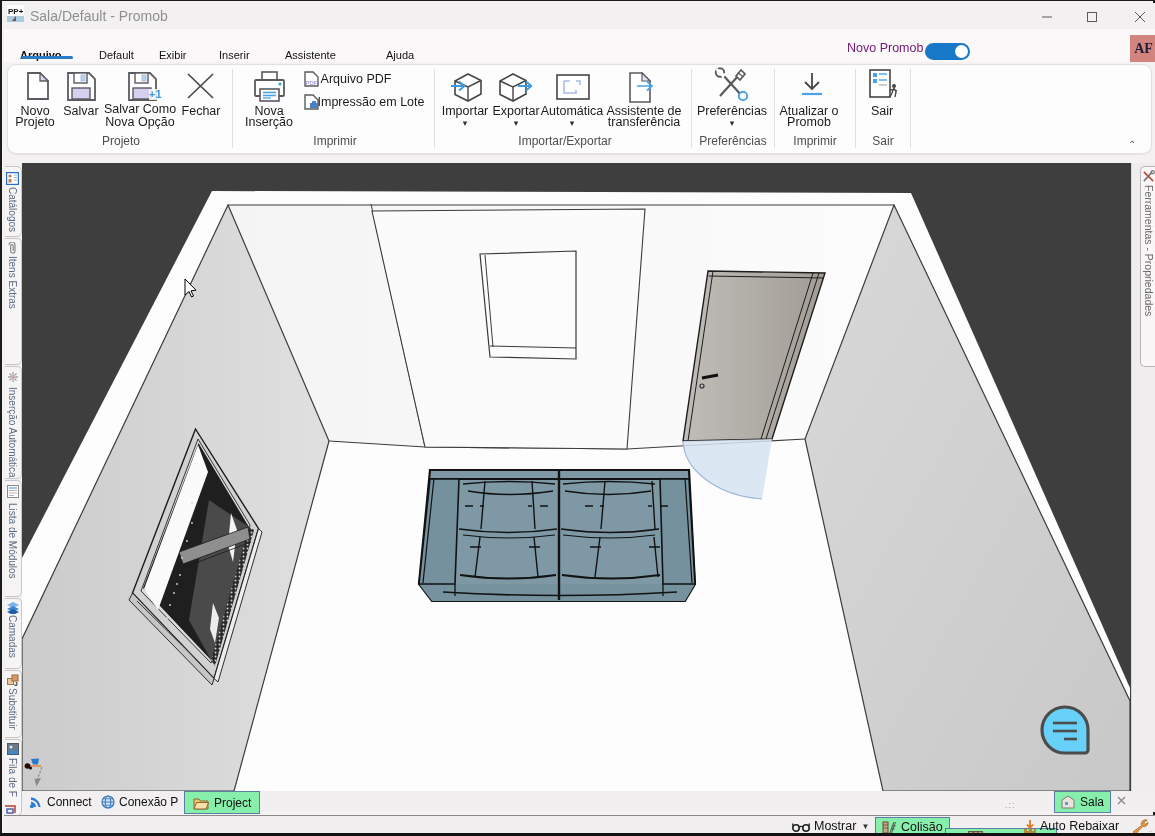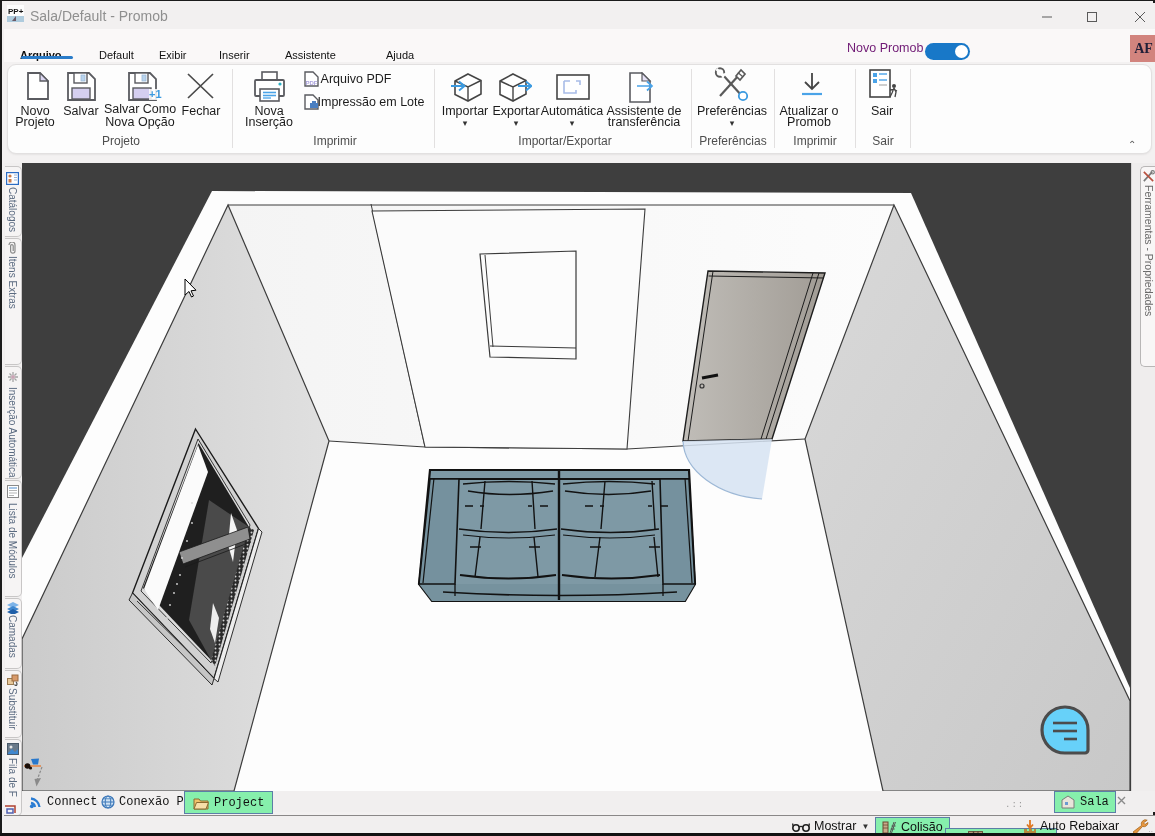--- a/index.html
+++ b/index.html
@@ -21,21 +21,21 @@
   
   #lbar{position:absolute;left:2px;top:162px;width:18px;height:651px;background:#f1efef;}
   .ltab{position:absolute;left:1px;width:16px;background:#f6f4f4;border:1px solid #c8c6c6;border-left:none;border-radius:0 5px 5px 0;}
   .ltxt{position:absolute;left:2px;font-size:11px;color:#5a6a80;writing-mode:vertical-rl;white-space:nowrap;}
   
   #vp{position:absolute;left:20px;top:162px;width:1109px;height:628px;background:#3e3e3e;}
   
   #rbar{position:absolute;left:1129px;top:162px;width:24px;height:628px;background:#efeded;border-left:1px solid #d8d6d6;}
   #rtab{position:absolute;left:8px;top:3px;width:15px;height:199px;background:#f8f6f6;border:1px solid #b8b6b6;border-right:none;border-radius:5px 0 0 5px;}
   
-  #tabrow{position:absolute;left:20px;top:790px;width:1133px;height:21px;background:#f1efef;font-family:Liberation Mono, monospace;}
+  #tabrow{position:absolute;left:20px;top:790px;width:1133px;height:21px;background:#f1efef;}
   #statusrow{position:absolute;left:2px;top:814px;width:1151px;height:19px;background:#f1efef;border-top:1px solid #8a8888;}
   .btab{position:absolute;top:1px;height:20px;display:flex;align-items:center;font-size:12px;color:#111;}
   .sbtn{position:absolute;display:flex;align-items:center;font-size:12.5px;color:#111;}
   .boxed{border:1px solid #5c7ea6;background:#86efac;}
 </style>
 </head>
 <body>
 <div id="win">
   <div id="titlebar">
     <svg class="abs" style="left:3px;top:2px" width="17" height="17" viewBox="0 0 17 17">

